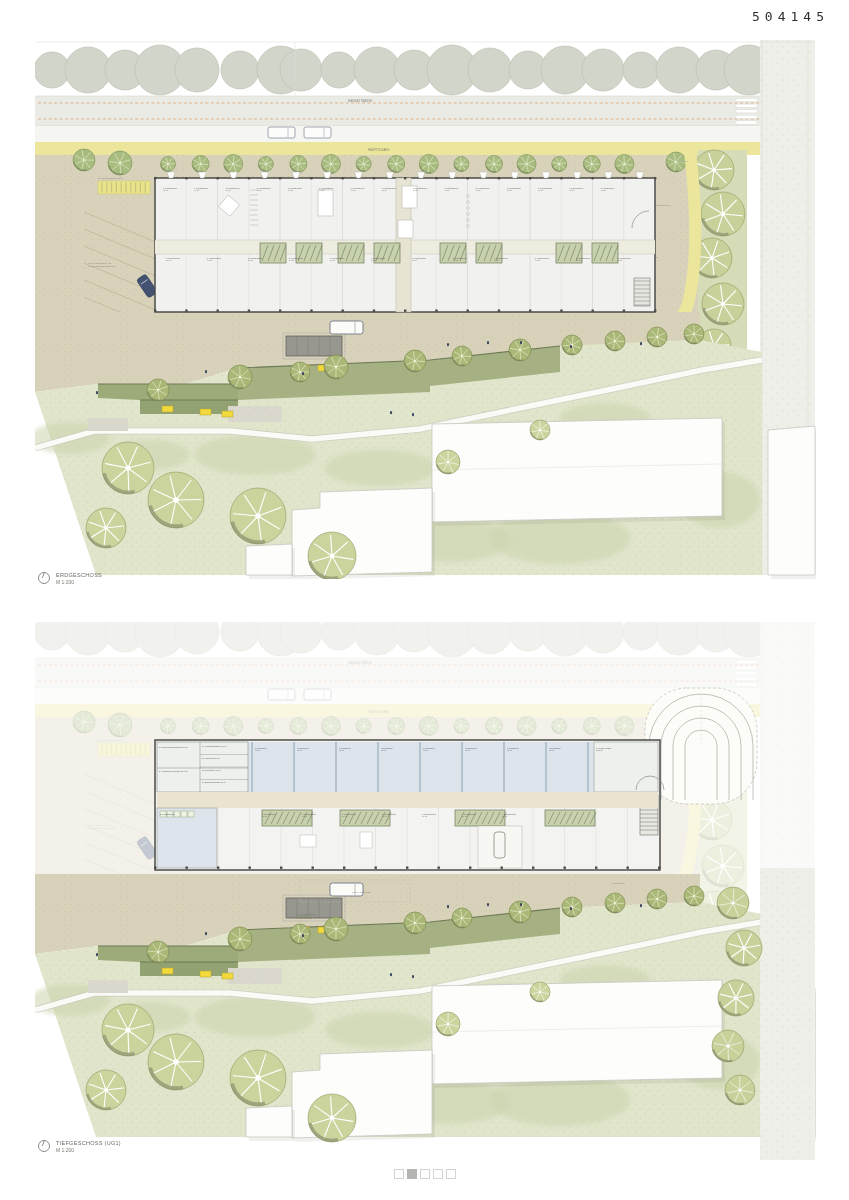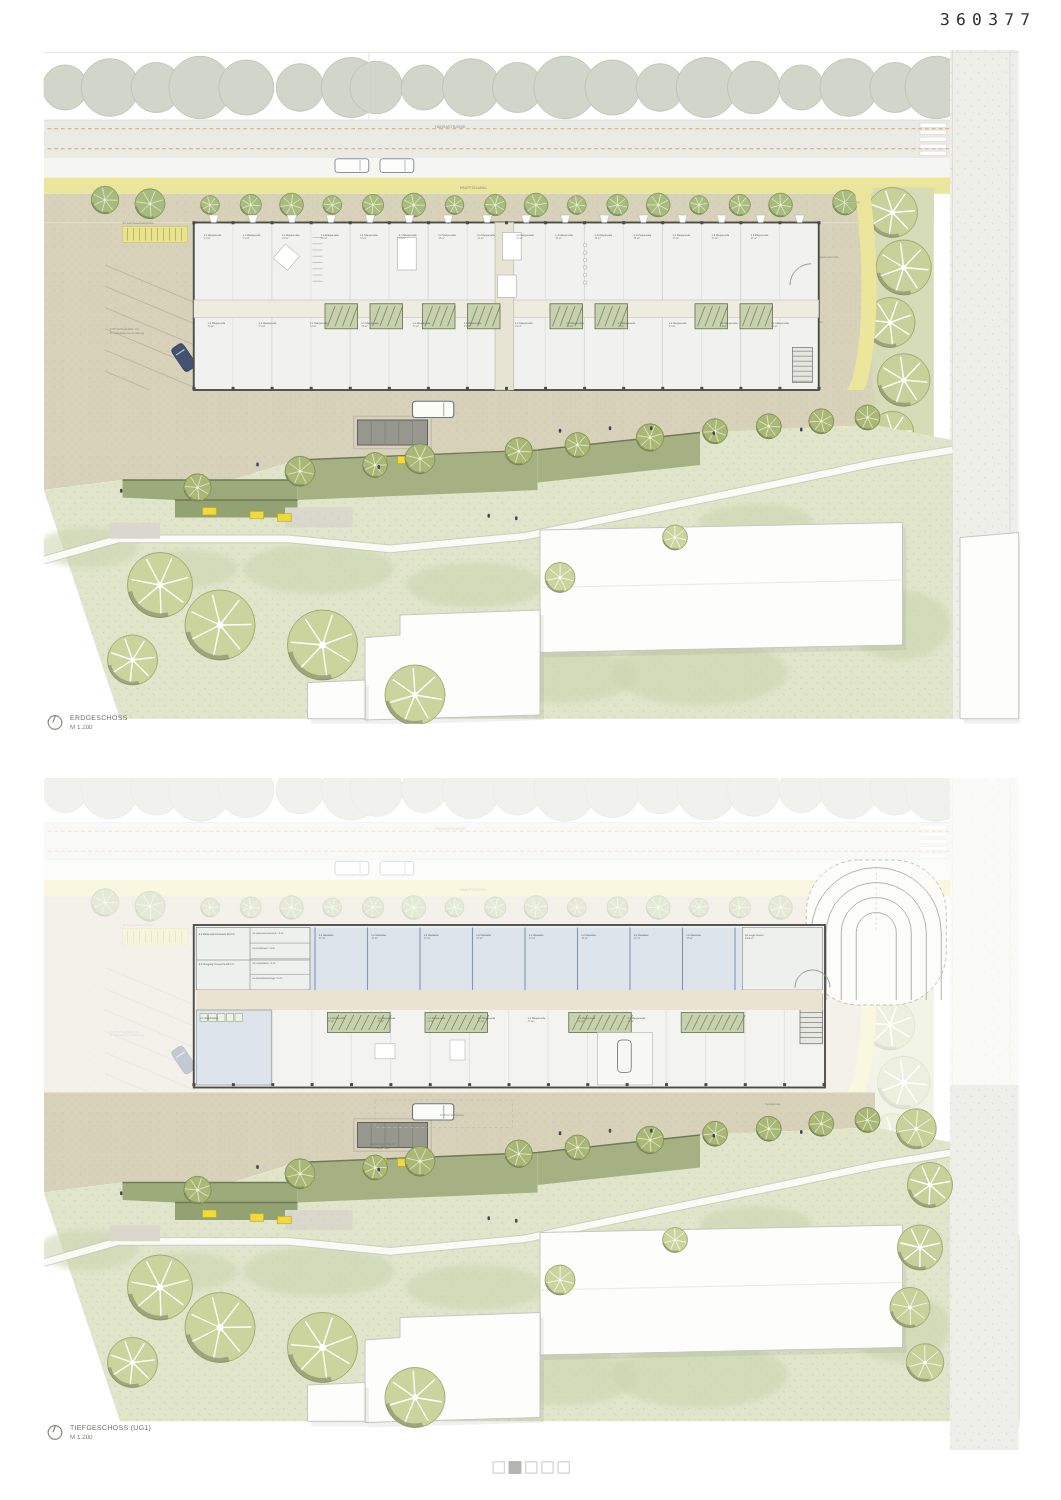--- a/index.html
+++ b/index.html
@@ -1777,21 +1777,21 @@
           <text x="302" y="815" font-size="2" fill="#5a5a55" font-family="&quot;Liberation Sans&quot;,sans-serif"><tspan x="302" dy="0">1.1 Mietparzelle</tspan><tspan x="302" dy="2.4">44 m²</tspan></text>
           <text x="342" y="815" font-size="2" fill="#5a5a55" font-family="&quot;Liberation Sans&quot;,sans-serif"><tspan x="342" dy="0">1.1 Mietparzelle</tspan><tspan x="342" dy="2.4">44 m²</tspan></text>
           <text x="382" y="815" font-size="2" fill="#5a5a55" font-family="&quot;Liberation Sans&quot;,sans-serif"><tspan x="382" dy="0">1.1 Mietparzelle</tspan><tspan x="382" dy="2.4">44 m²</tspan></text>
           <text x="422" y="815" font-size="2" fill="#5a5a55" font-family="&quot;Liberation Sans&quot;,sans-serif"><tspan x="422" dy="0">1.1 Mietparzelle</tspan><tspan x="422" dy="2.4">44 m²</tspan></text>
           <text x="462" y="815" font-size="2" fill="#5a5a55" font-family="&quot;Liberation Sans&quot;,sans-serif"><tspan x="462" dy="0">1.1 Mietparzelle</tspan><tspan x="462" dy="2.4">44 m²</tspan></text>
           <text x="502" y="815" font-size="2" fill="#5a5a55" font-family="&quot;Liberation Sans&quot;,sans-serif"><tspan x="502" dy="0">1.1 Mietparzelle</tspan><tspan x="502" dy="2.4">44 m²</tspan></text>
         </g>
       </g>
     </svg>
 
-  <div class="sheet-number">360377</div>
+  <div class="sheet-number">504145</div>
 
   <div class="caption caption-top">
     <span class="north"></span>
     <div>
       <div class="title">ERDGESCHOSS</div>
       <div class="scale">M 1:200</div>
     </div>
   </div>
 
   <div class="caption caption-bottom">

